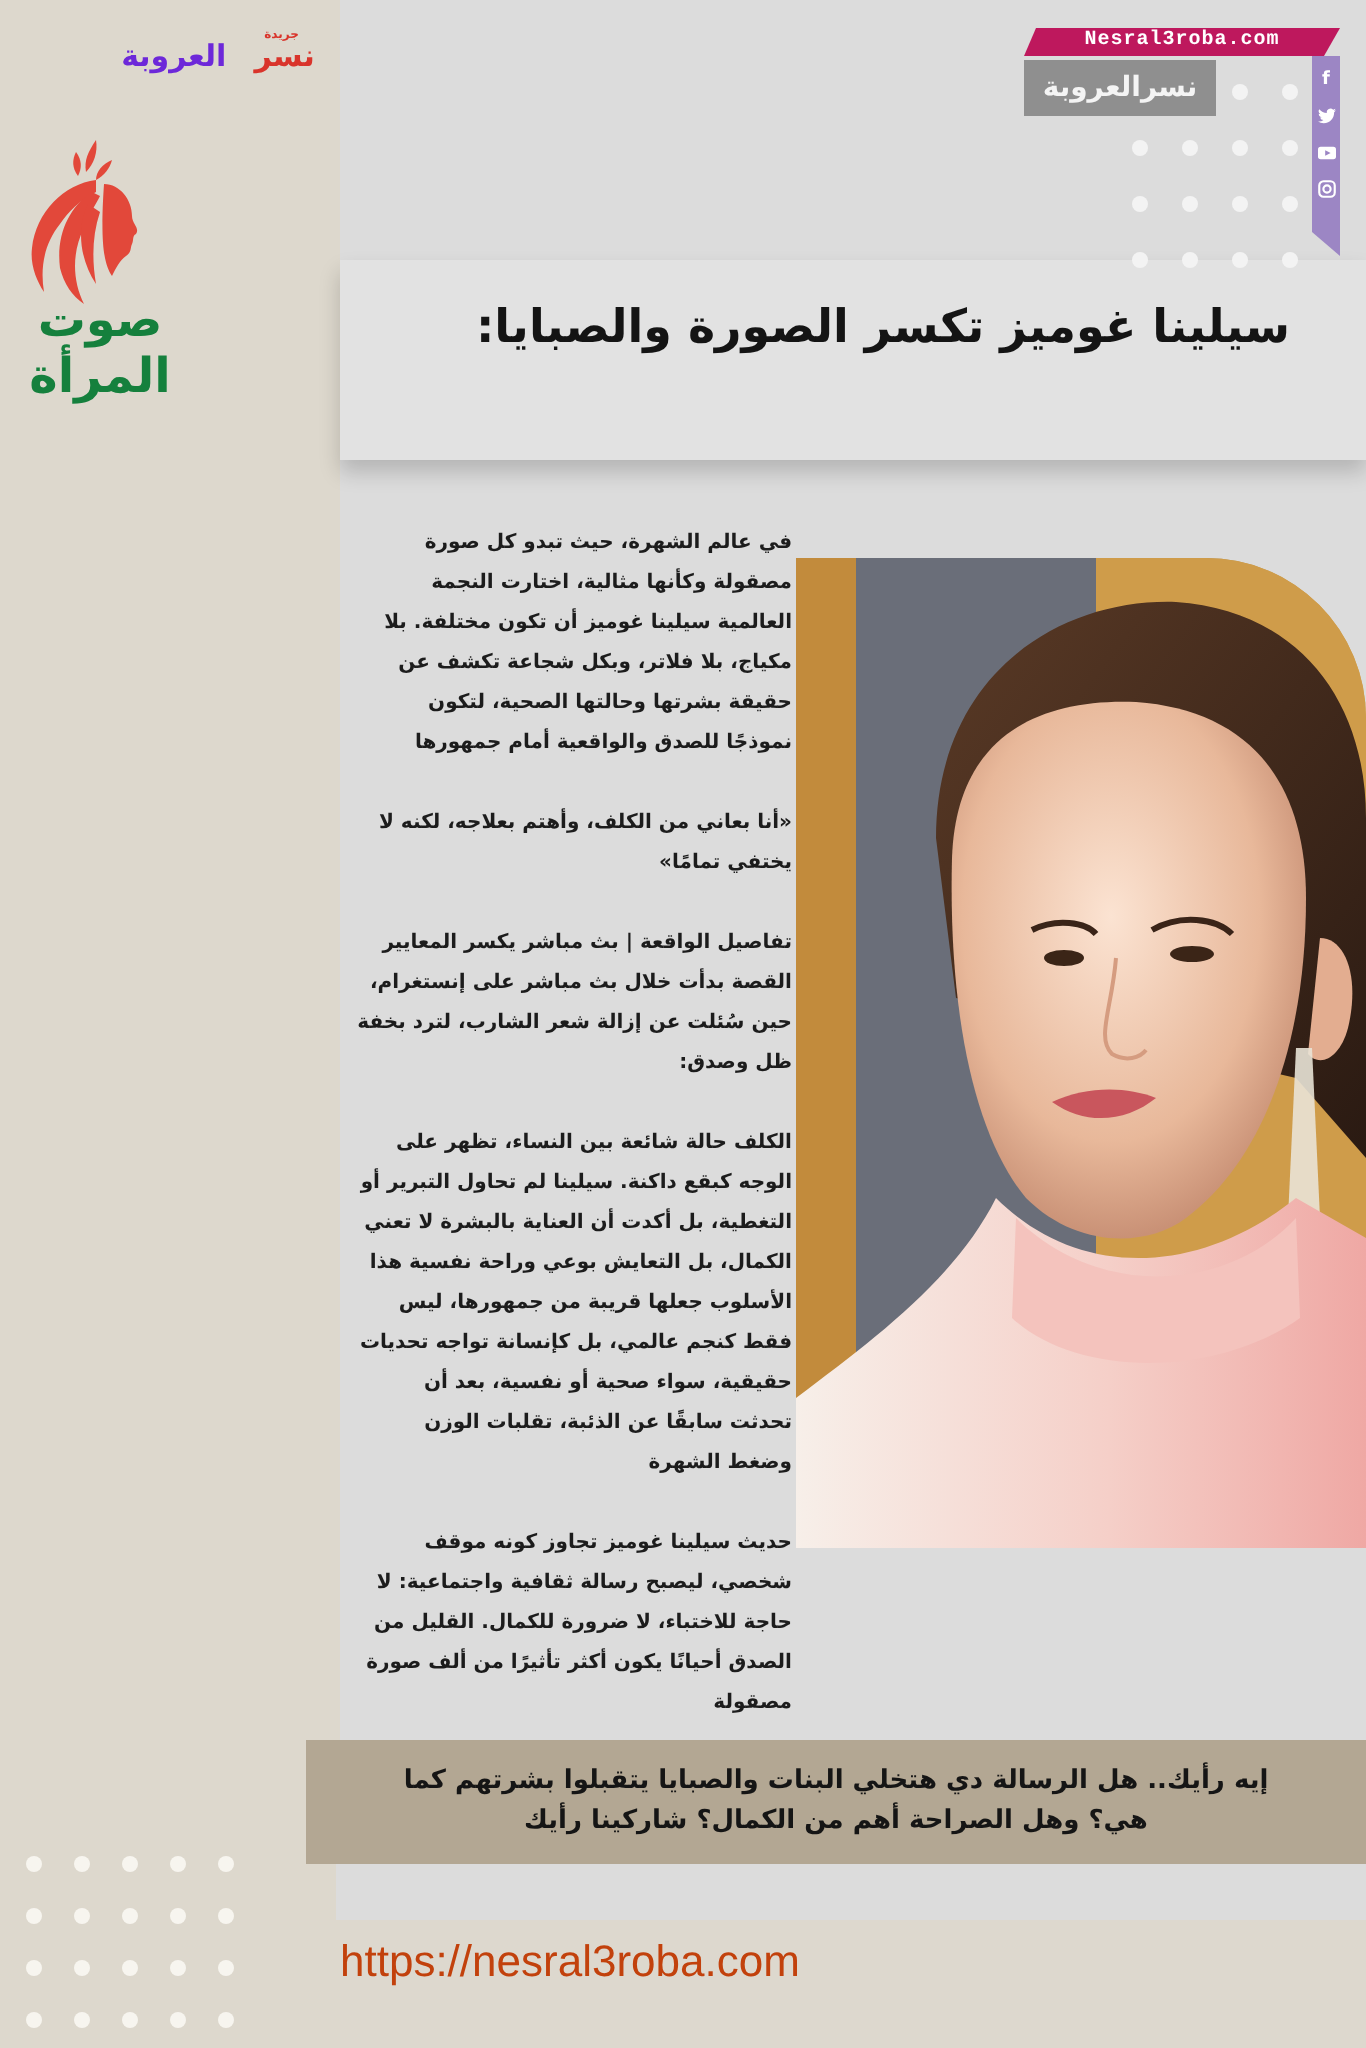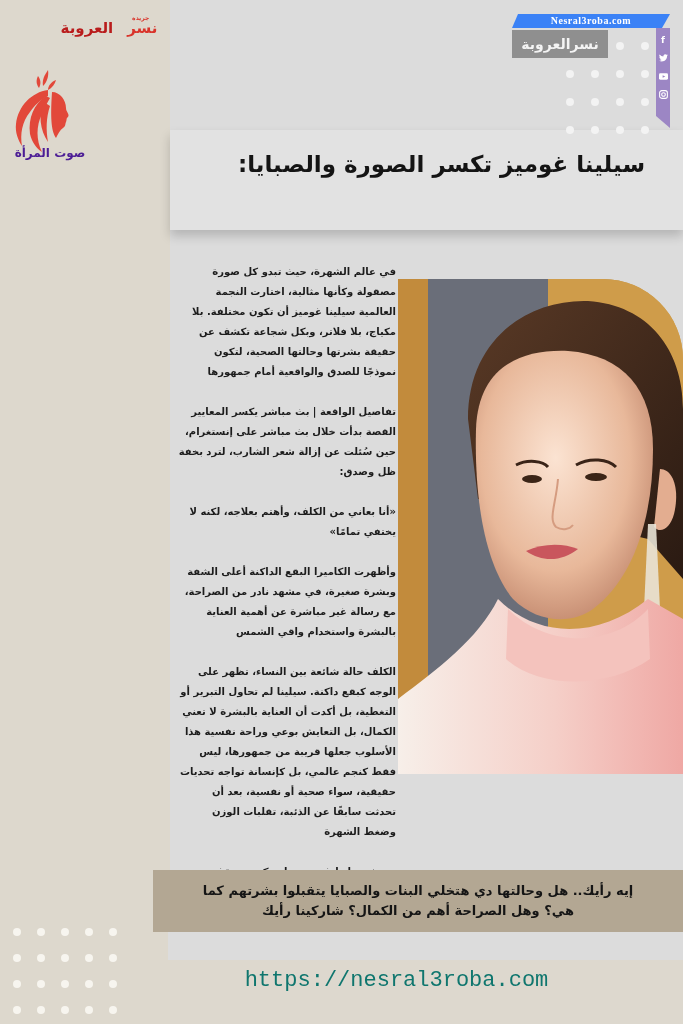--- a/index.html
+++ b/index.html
@@ -25,37 +25,37 @@
     }
     .top-brand-left {
       position: absolute; left: 64px; top: 12px; width: 90px; height: 24px;
       display: flex; align-items: flex-end; justify-content: center;
     }
     .brand-logo-text {
       font-family: "DejaVu Sans", sans-serif; font-weight: bold;
       font-size: 15px; line-height: 1; direction: rtl;
     }
     .brand-logo-text .red { color: #d9342b; margin-left: 14px; }
-    .brand-logo-text .blue { color: #b91c1c; }
+    .brand-logo-text .blue { color: #6d28d9; }
     .brand-tiny {
       position: absolute; top: -6px; right: 8px; font-size: 6px; color: #d9342b;
     }
     .woman-logo {
       position: absolute; left: 8px; top: 62px; width: 70px; height: 100px;
     }
     .woman-label {
       position: absolute; left: 4px; top: 146px; width: 92px; text-align: center;
-      color: #4c1d95; font-weight: bold; font-size: 12px; direction: rtl;
+      color: #15803d; font-weight: bold; font-size: 24px; direction: rtl;
     }
     
     .site-badge {
       position: absolute; left: 512px; top: 14px; width: 158px; height: 14px;
-      background: #3b82f6;
+      background: #be185d;
       clip-path: polygon(6px 0, 100% 0, calc(100% - 8px) 100%, 0 100%);
-      color: #fff; font-family: Liberation Serif, serif; font-weight: bold;
+      color: #fff; font-family: Liberation Mono, monospace; font-weight: bold;
       font-size: 10px; line-height: 14px; text-align: center; letter-spacing: 0.5px;
     }
     .gray-logo {
       position: absolute; left: 512px; top: 30px; width: 96px; height: 28px;
       background: #8f8f8f; display: flex; align-items: center; justify-content: center;
       color: #f4f4f4; font-weight: bold; font-size: 14px; direction: rtl;
     }
     .social-bar {
       position: absolute; left: 656px; top: 28px; width: 14px; height: 100px;
       background: #9c86c4;
@@ -106,22 +106,22 @@
     }
     .cta-text {
       direction: rtl; text-align: center; width: 460px;
       font-weight: bold; font-size: 13px; line-height: 20px; color: #151515;
     }
     .light-band {
       position: absolute; left: 168px; top: 932px; width: 515px; height: 28px;
       background: #dcdcdc;
     }
     .footer-url {
-      position: absolute; left: 170px; top: 968px; width: 513px; text-align: center;
-      font-family: Liberation Mono, monospace; font-size: 22px; color: #0f766e;
+      position: absolute; left: 170px; top: 968px; width: 513px; 
+      font-family: Liberation Sans, sans-serif; font-size: 22px; color: #c2410c;
       padding-right: 60px;
     }
   </style>
 </head>
 <body>
 
 <div class="left-strip"></div>
 <div class="main-panel"></div>
 <div class="title-band"></div>
 
@@ -187,26 +187,25 @@
       </svg>
   </span>
 </div>
 
 <div class="title">
   <div>سيلينا غوميز تكسر الصورة والصبايا:</div>
 </div>
 
 <div class="article">
   <p>في عالم الشهرة، حيث تبدو كل صورة مصقولة وكأنها مثالية، اختارت النجمة العالمية سيلينا غوميز أن تكون مختلفة. بلا مكياج، بلا فلاتر، وبكل شجاعة تكشف عن حقيقة بشرتها وحالتها الصحية، لتكون نموذجًا للصدق والواقعية أمام جمهورها</p>
+  <p>«أنا بعاني من الكلف، وأهتم بعلاجه، لكنه لا يختفي تمامًا»</p>
   <p>
     <span class="sub" style="display:block;">تفاصيل الواقعة  |  بث مباشر يكسر المعايير</span>
     <span>القصة بدأت خلال بث مباشر على إنستغرام، حين سُئلت عن إزالة شعر الشارب، لترد بخفة ظل وصدق:</span>
   </p>
-  <p>«أنا بعاني من الكلف، وأهتم بعلاجه، لكنه لا يختفي تمامًا»</p>
-  <p>وأظهرت الكاميرا البقع الداكنة أعلى الشفة وبشرة صغيرة، في مشهد نادر من الصراحة، مع رسالة غير مباشرة عن أهمية العناية بالبشرة واستخدام واقي الشمس</p>
   <p>
     <span>الكلف حالة شائعة بين النساء، تظهر على الوجه كبقع داكنة. سيلينا لم تحاول التبرير أو التغطية، بل أكدت أن العناية بالبشرة لا تعني الكمال، بل التعايش بوعي وراحة نفسية هذا الأسلوب جعلها قريبة من جمهورها، ليس فقط كنجم عالمي، بل كإنسانة تواجه تحديات حقيقية، سواء صحية أو نفسية، بعد أن تحدثت سابقًا عن الذئبة، تقلبات الوزن وضغط الشهرة</span>
   </p>
   <p>حديث سيلينا غوميز تجاوز كونه موقف شخصي، ليصبح رسالة ثقافية واجتماعية: لا حاجة للاختباء، لا ضرورة للكمال. القليل من الصدق أحيانًا يكون أكثر تأثيرًا من ألف صورة مصقولة</p>
 </div>
 
 <div class="photo">
   <svg width="285" height="495" viewBox="0 0 285 495">
     <defs>
       <radialGradient id="skin" cx="45%" cy="40%" r="60%">
@@ -237,21 +236,21 @@
     <ellipse cx="198" cy="198" rx="11" ry="4" fill="#3b2517"></ellipse>
     <path d="M160 200 C158 225 150 240 158 248 C165 252 172 250 175 246" stroke="#d59c80" stroke-width="2" fill="none"></path>
     <path d="M128 272 C145 264 165 264 180 270 C165 282 145 284 128 272Z" fill="#c9565d"></path>
     <path d="M100 320 C140 360 200 360 250 320 L285 340 L285 495 L0 495 L0 420 C40 390 80 360 100 320Z" fill="url(#sweater)"></path>
     <path d="M110 330 C150 370 215 368 250 330 L252 380 C210 410 140 410 108 380Z" fill="#f4c3bd"></path>
   </svg>
 </div>
 
 <div class="light-band"></div>
 <div class="cta-box">
-  <div class="cta-text">إيه رأيك.. هل وحالتها دي هتخلي البنات والصبايا يتقبلوا بشرتهم كما هي؟ وهل الصراحة أهم من الكمال؟ شاركينا رأيك</div>
+  <div class="cta-text">إيه رأيك.. هل الرسالة دي هتخلي البنات والصبايا يتقبلوا بشرتهم كما هي؟ وهل الصراحة أهم من الكمال؟ شاركينا رأيك</div>
 </div>
 
 <div class="dots dots-bottom">
   <span class="dot"></span>
     <span class="dot"></span>
     <span class="dot"></span>
     <span class="dot"></span>
     <span class="dot"></span>
   <span class="dot"></span>
     <span class="dot"></span>

